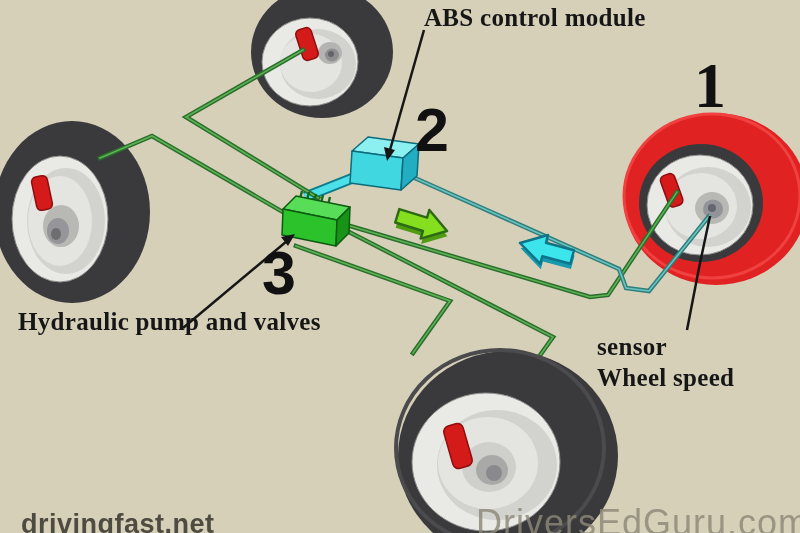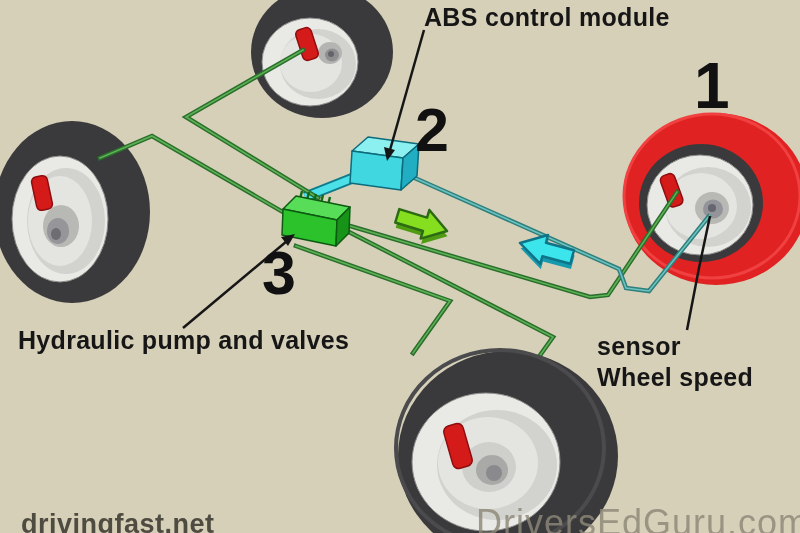--- a/index.html
+++ b/index.html
@@ -4,36 +4,36 @@
 <style>
   html,body{margin:0;padding:0;}
   #stage{
     position:relative;width:800px;height:533px;overflow:hidden;
     background:#d6d0b9;
     font-family:"Liberation Sans", sans-serif;
   }
   #art{position:absolute;left:0;top:0;}
   .lbl{
     position:absolute;color:#161616;font-weight:800;
-    white-space:nowrap;line-height:1.1;letter-spacing:0.3px;
+    white-space:nowrap;line-height:1.1;letter-spacing:0.3px;font-family:Liberation Serif, serif;
   }
   .callout{
     position:absolute;color:#111;font-weight:800;line-height:1;
     font-size:61px;letter-spacing:0;
   }
   .wm-left{
     position:absolute;left:21px;top:509px;font-size:27px;font-weight:800;
     color:#4e4b40;letter-spacing:0.5px;
   }
   .wm-right{
     position:absolute;left:476px;top:502px;font-size:36px;font-weight:400;
     color:#8d8878;opacity:0.82;letter-spacing:1px;
   }
   .lbl-abs{left:424px;top:4px;font-size:25px;}
-  .lbl-pump{left:18px;top:327px;font-size:25px;}
+  .lbl-pump{left:18px;top:308px;font-size:25px;}
   .lbl-sensor{left:597px;top:331px;font-size:25px;line-height:31px;}
   .n1{left:694px;top:54px;font-size:64px;}
   .n2{left:415px;top:100px;}
   .n3{left:262px;top:243px;}
 </style>
 </head>
 <body>
 
 <div id="stage">
 

